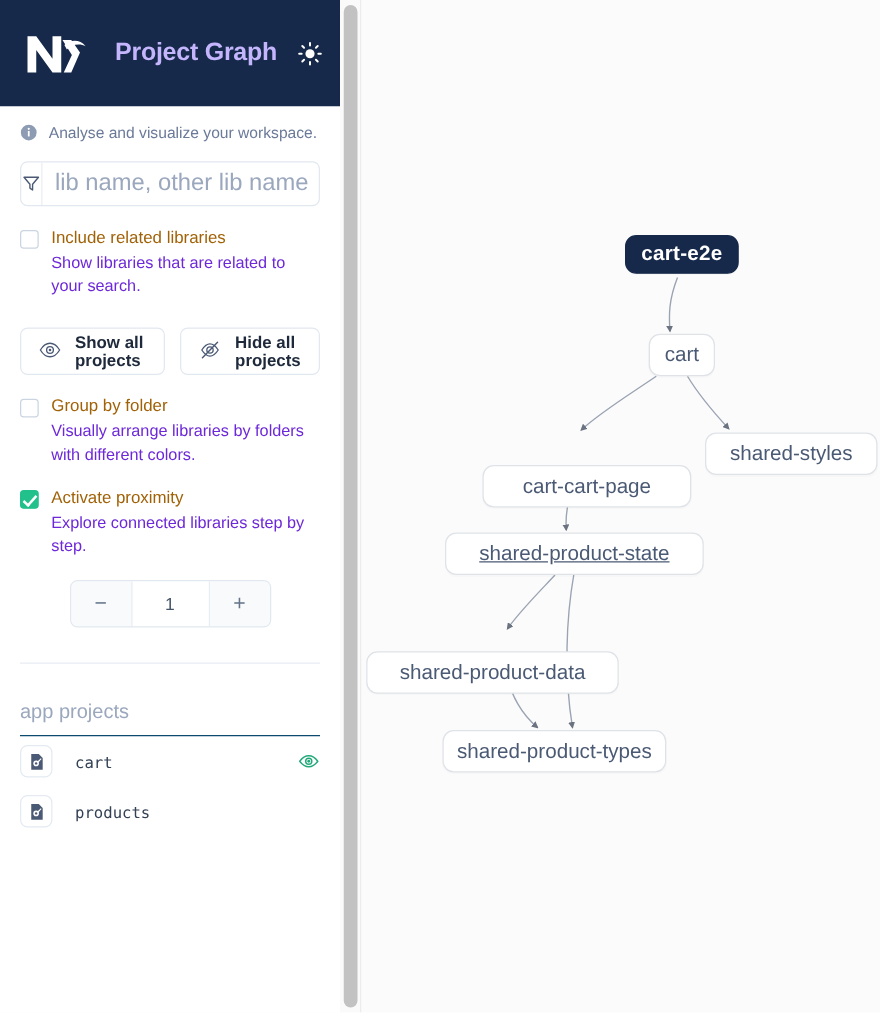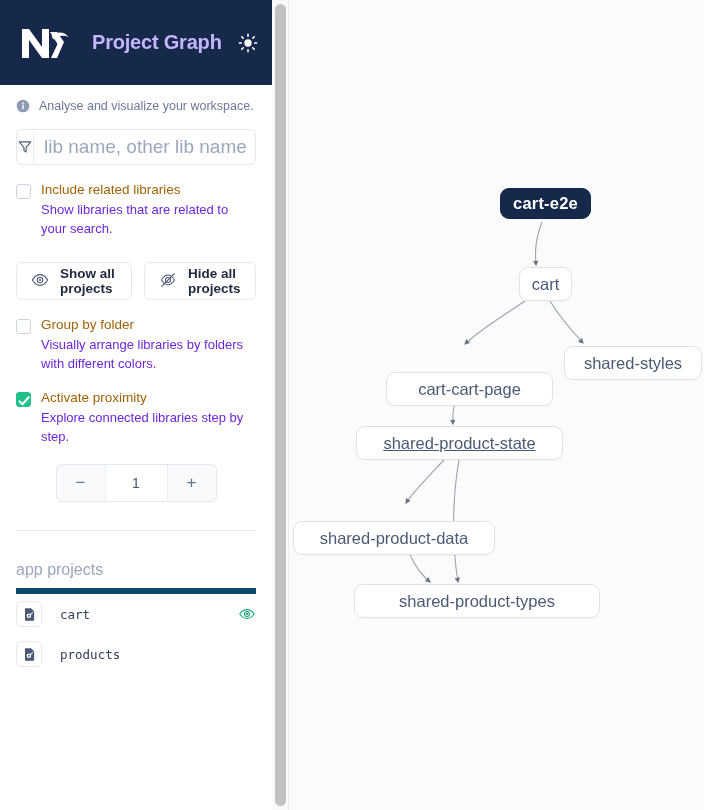--- a/index.html
+++ b/index.html
@@ -177,21 +177,21 @@
     background: #e7ecf2;
     margin-top: 28px;
   }
 
   
   .proj-section { padding: 0 16px; }
   .proj-heading {
     font-size: 16px;
     color: #9aa7bd;
     padding: 30px 0 9px 0;
-    border-bottom: 6px solid #0c4a6e;
+    border-bottom: 1px solid #0c4a6e;
   }
   .proj-row {
     display: flex;
     align-items: center;
     height: 40px;
     gap: 18px;
     cursor: pointer;
   }
   .proj-icon-box {
     width: 26px; height: 26px;
@@ -437,15 +437,15 @@
     <div class="node" style="left:230px; top:267px; width:53px; height:34px;">cart</div>
 
     <div class="node" style="left:97px; top:346px; width:167px; height:34px;margin-top:26px;">cart-cart-page</div>
 
     <div class="node" style="left:275px; top:346px; width:138px; height:34px;">shared-styles</div>
 
     <div class="node" style="left:67px; top:426px; width:207px; height:34px;text-decoration:underline;">shared-product-state</div>
 
     <div class="node" style="left:4px; top:505px; width:202px; height:34px;margin-top:16px;">shared-product-data</div>
 
-    <div class="node" style="left:65px; top:584px; width:246px; height:34px;">shared-product-types</div>
+    <div class="node" style="left:65px; top:584px; width:179px; height:34px;">shared-product-types</div>
   </div>
 </div>
 
 </body></html>

